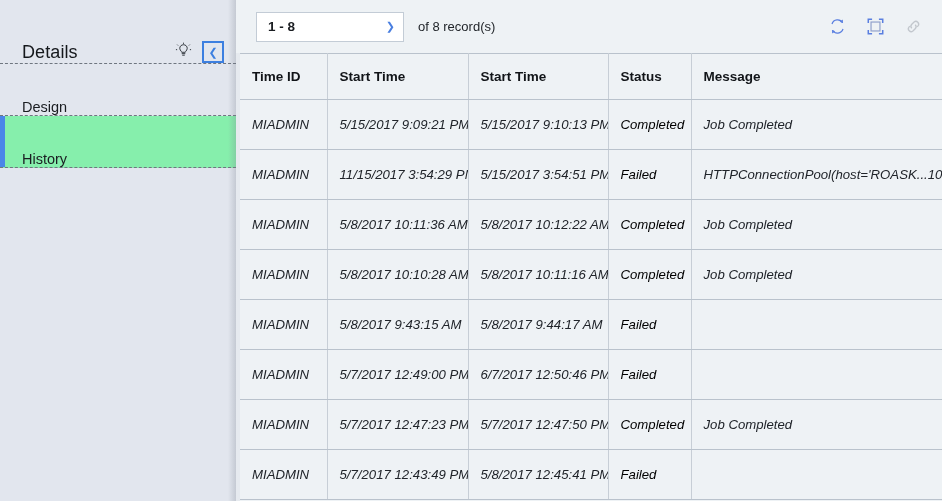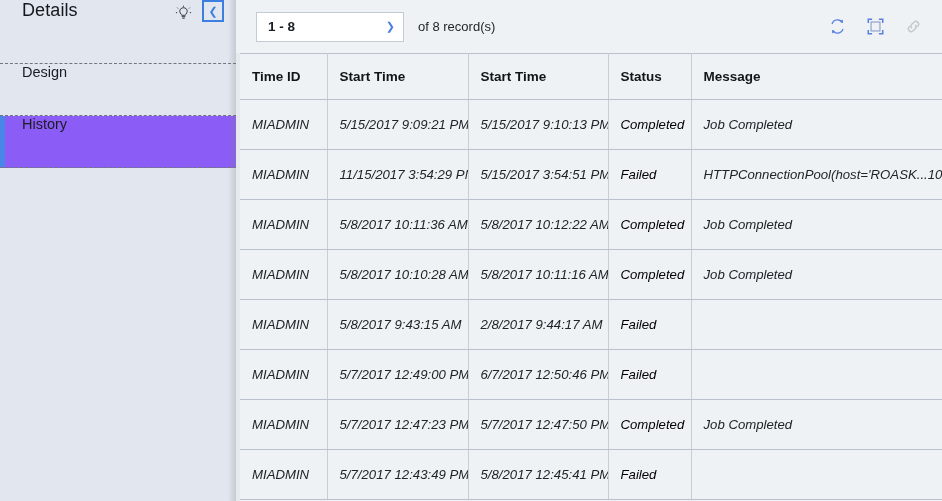--- a/index.html
+++ b/index.html
@@ -25,21 +25,21 @@
     width: 236px;
     height: 501px;
     background: #e2e6ee;
     position: relative;
     flex: 0 0 236px;
     box-sizing: border-box;
   }
   .sidebar-header {
     height: 64px;
     display: flex;
-    align-items: flex-start;
+    align-items: flex-end;
     padding: 0 12px 0 22px;
     box-sizing: border-box;
     border-bottom: 1px dashed #6f7680;
   }
   .sidebar-title {
     font-size: 18px;
     color: #15181c;
     flex: 1;
     letter-spacing: .1px;
   }
@@ -64,31 +64,31 @@
   }
   .collapse-chevron {
     font-size: 11px;
     color: #3c7fe0;
     line-height: 1;
   }
 
   .side-item {
     height: 52px;
     display: flex;
-    align-items: flex-start;
+    align-items: flex-end;
     padding-left: 22px;
     box-sizing: border-box;
     border-bottom: 1px dashed #6f7680;
     font-size: 14.5px;
     color: #1a1d21;
     position: relative;
     background: #e2e6ee;
   }
   .side-item.active {
-    background: #8b5cf6;
+    background: #86efac;
   }
   .side-item.active::before {
     content: "";
     position: absolute;
     left: 0;
     top: 0;
     bottom: 0;
     width: 5px;
     background: #4a86e8;
   }
@@ -348,21 +348,21 @@
             <tr>
               <td>MIADMIN</td>
               <td>5/8/2017 10:10:28 AM</td>
               <td>5/8/2017 10:11:16 AM</td>
               <td><span class="status-link">Completed</span></td>
               <td class="msg">Job Completed</td>
             </tr>
             <tr>
               <td>MIADMIN</td>
               <td>5/8/2017 9:43:15 AM</td>
-              <td>2/8/2017 9:44:17 AM</td>
+              <td>5/8/2017 9:44:17 AM</td>
               <td><span class="status-link">Failed</span></td>
               <td class="msg"></td>
             </tr>
             <tr>
               <td>MIADMIN</td>
               <td>5/7/2017 12:49:00 PM</td>
               <td>6/7/2017 12:50:46 PM</td>
               <td><span class="status-link">Failed</span></td>
               <td class="msg"></td>
             </tr>

